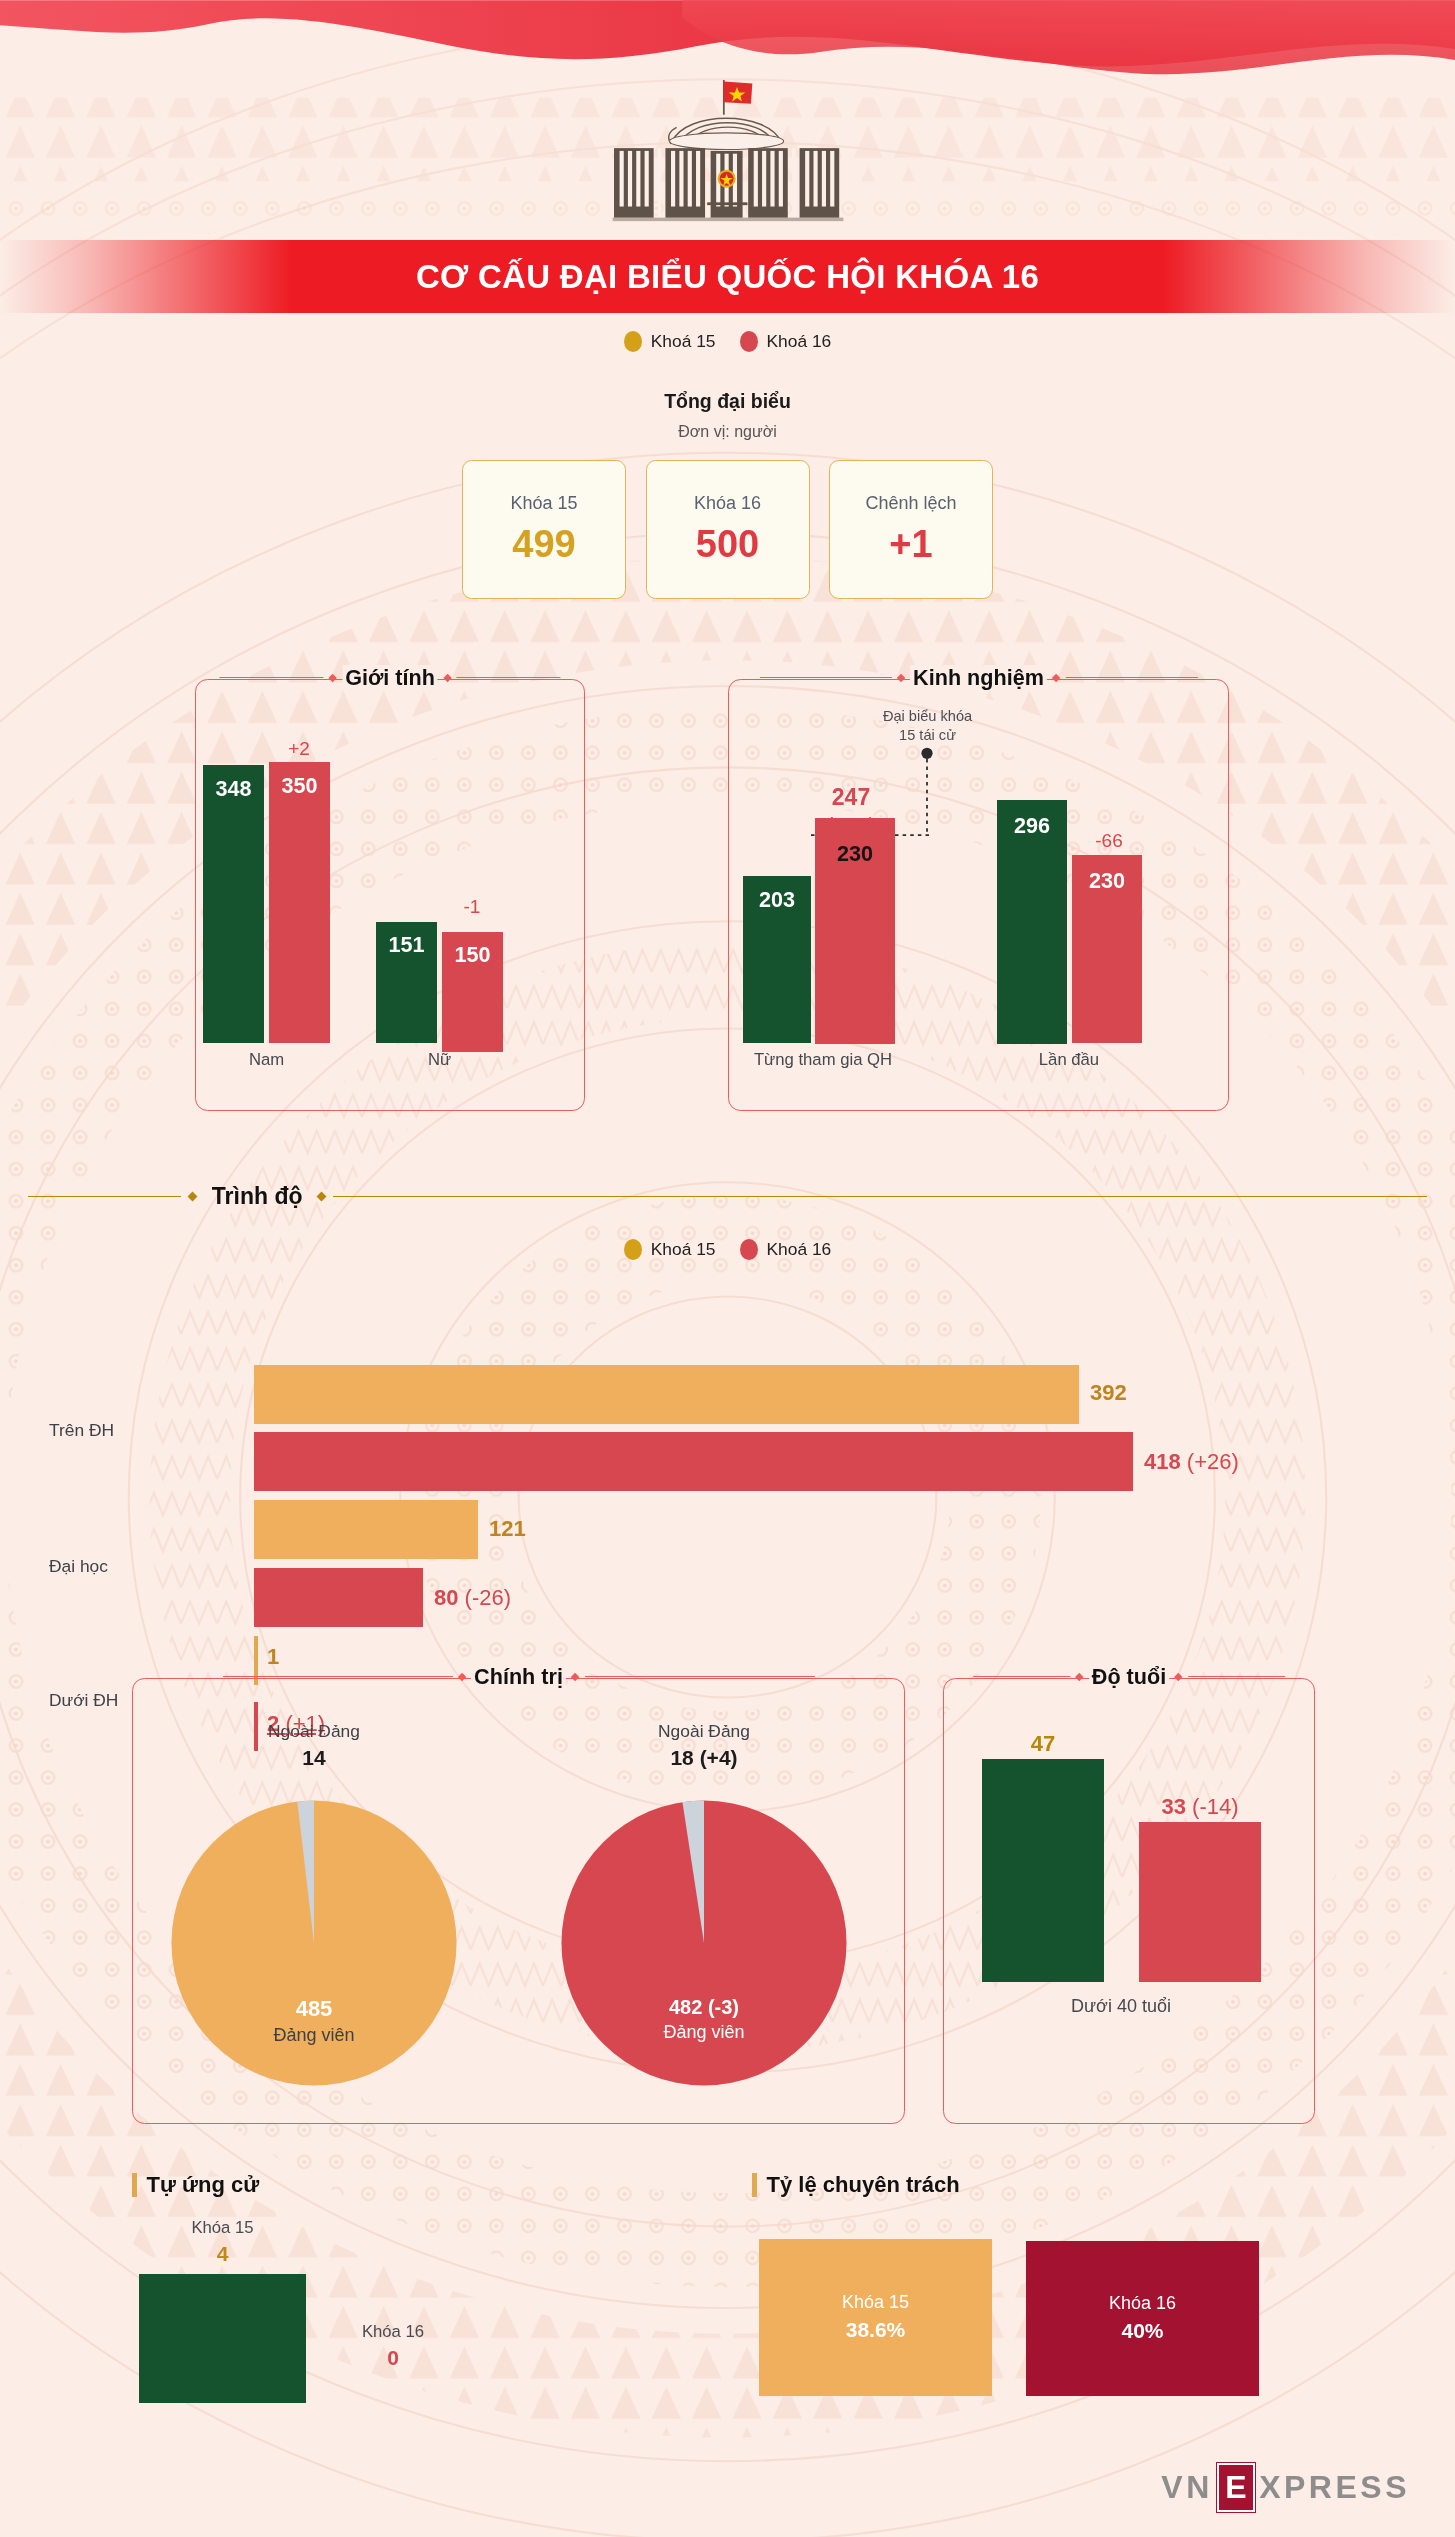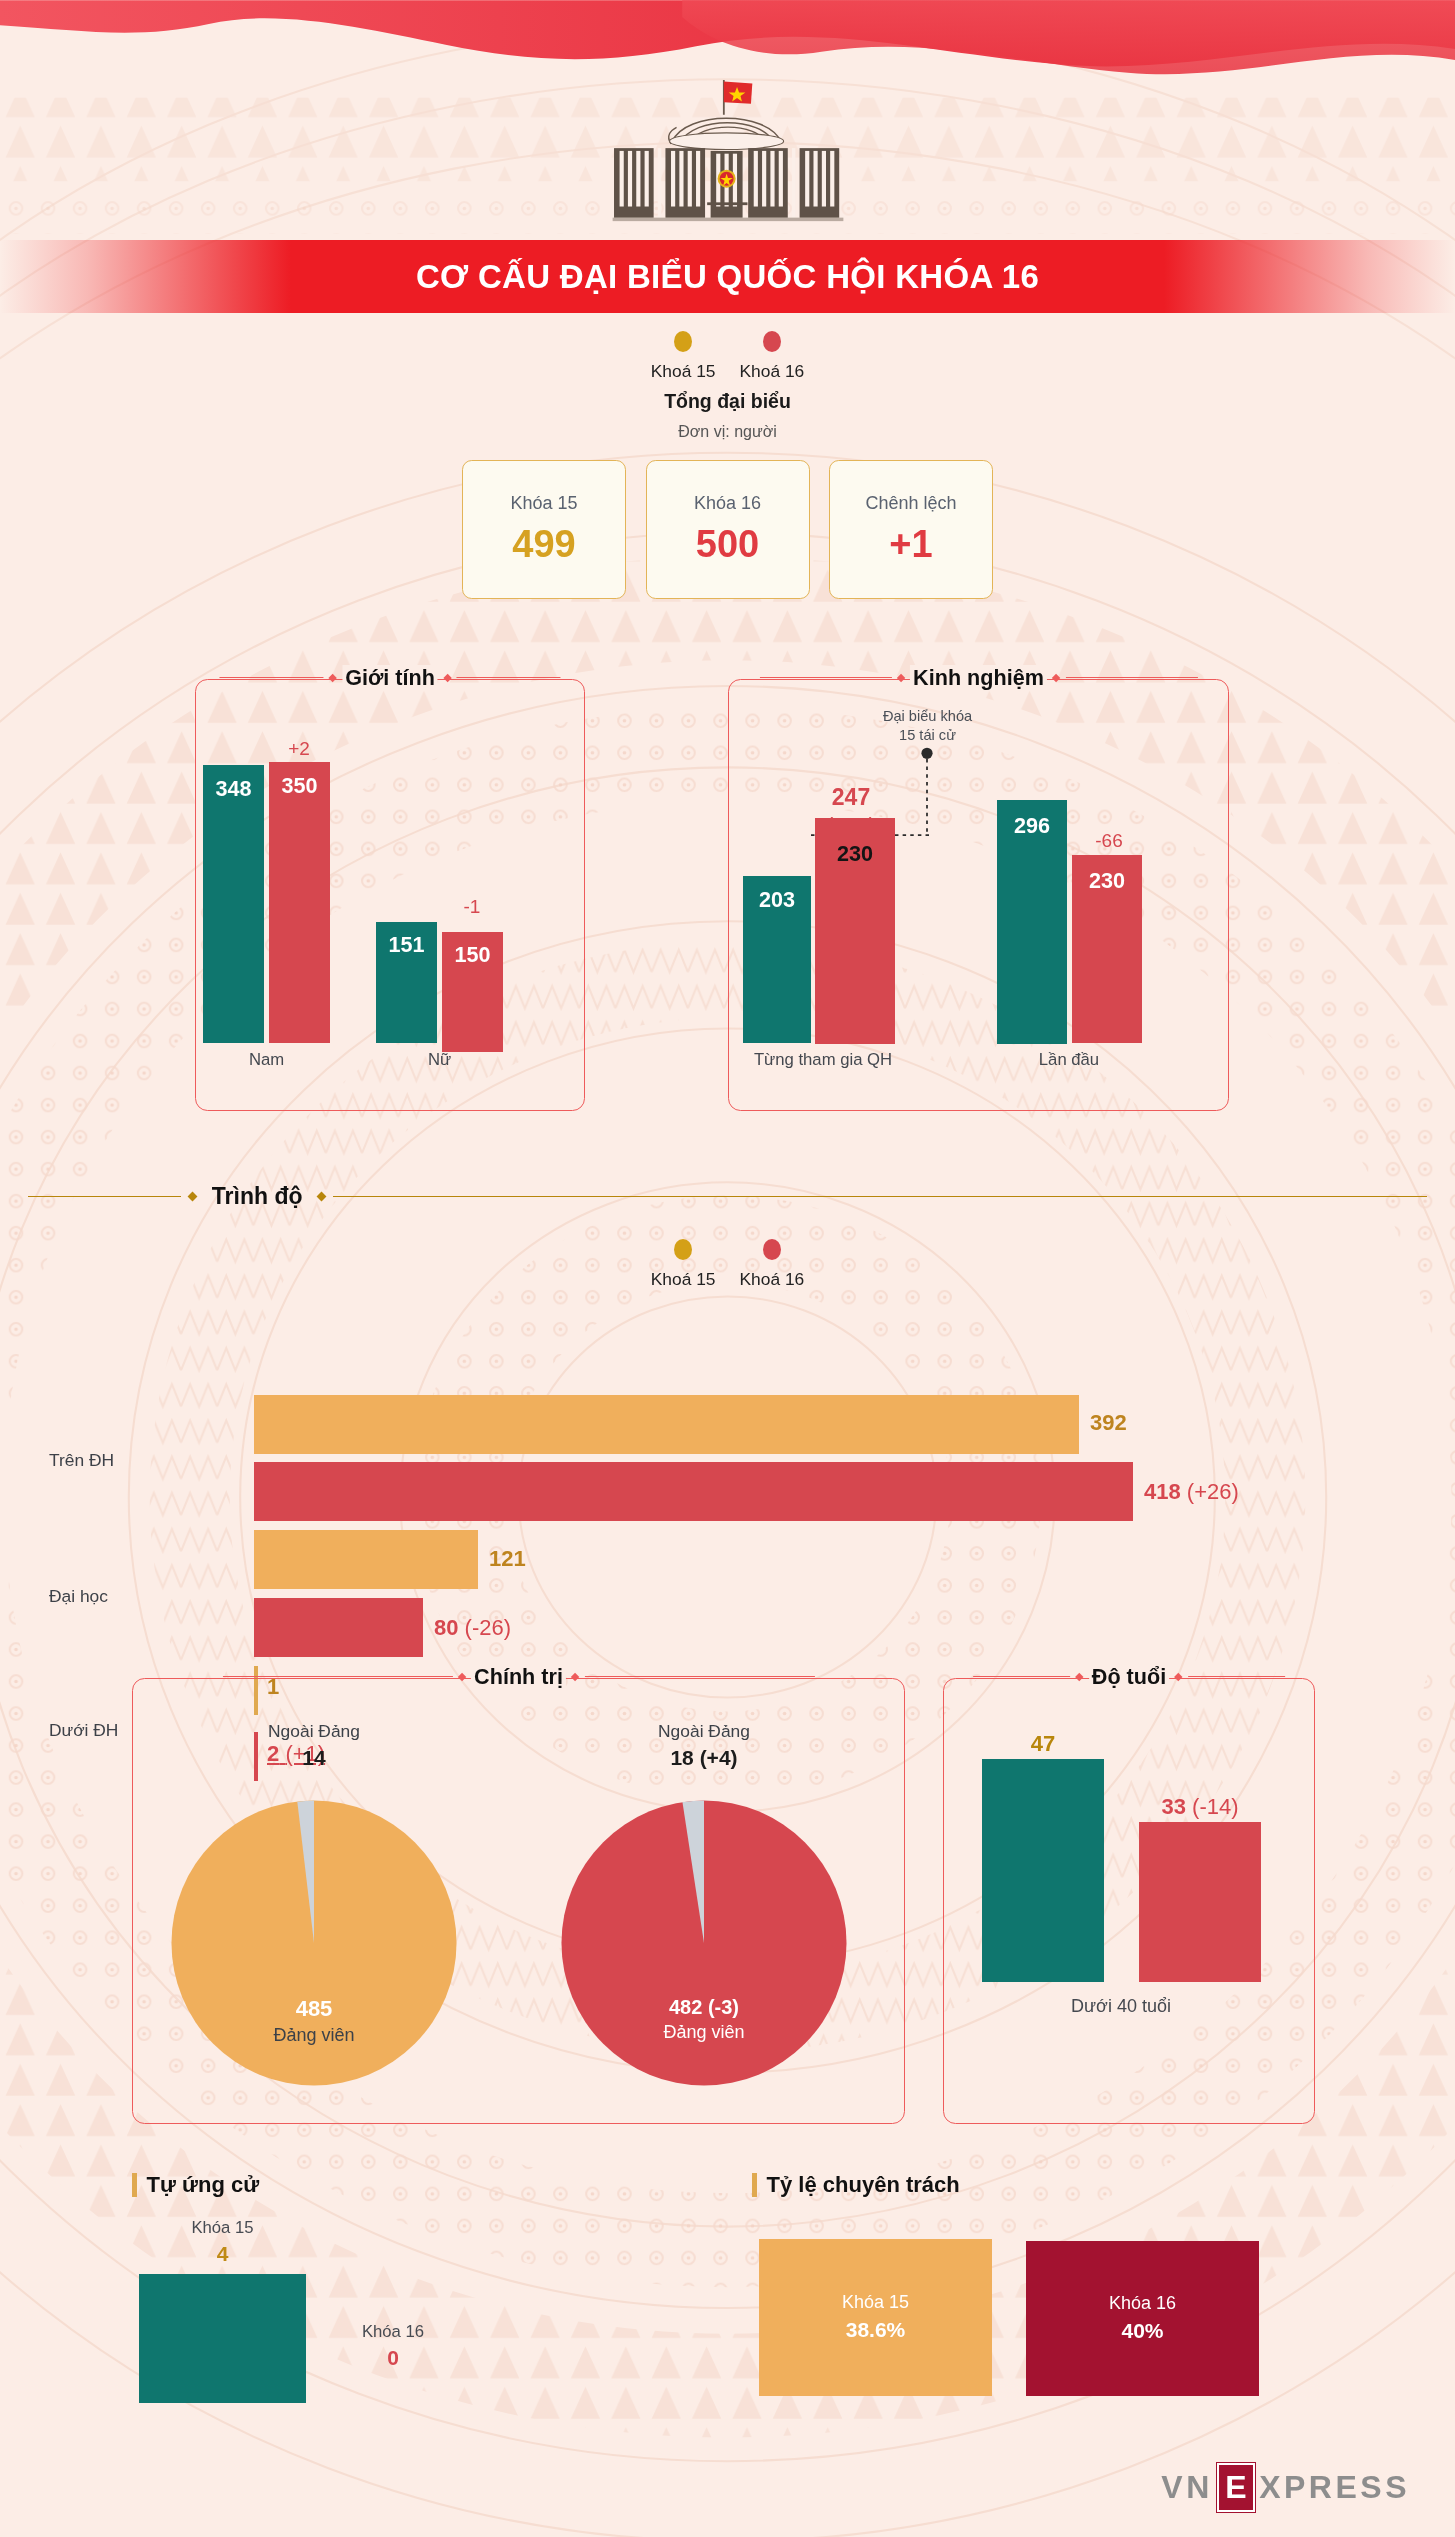--- a/index.html
+++ b/index.html
@@ -31,21 +31,21 @@
     display:flex; align-items:center; justify-content:center;
   }
   .title-band h1{
     color:#fff; font-size:33px; font-weight:bold; letter-spacing:0.3px;
     font-family:"Liberation Sans", sans-serif;
   }
 
   
   .content{ position:relative; z-index:4; }
   .legend{ display:flex; justify-content:center; gap:24px; align-items:center; }
-  .legend-item{ display:flex; align-items:center; gap:9px;flex-direction:column; }
+  .legend-item{ display:flex; align-items:center; gap:9px; }
   .dot{ width:18px; height:21px; border-radius:50%; display:inline-block; }
   .dot.gold{ background:#D4A017; }
   .dot.red{ background:#D6474F; }
   .legend-label{ font-size:17.4px; color:#222; }
 
   
   .total-title{ text-align:center; font-size:19.5px; font-weight:bold; color:#1a1a1a; }
   .total-unit{ text-align:center; font-size:16px; color:#555; }
   .cards{ display:flex; justify-content:center; gap:19.5px; }
   .card{
@@ -63,21 +63,21 @@
   .panel-title{
     position:absolute; top:-15.3px; left:50%; transform:translateX(-50%);
     display:flex; align-items:center; gap:6.3px; white-space:nowrap;
   }
   .panel-title .ptxt{ font-size:21.6px; font-weight:bold; color:#111; padding:0 2.8px; background:#FCEDE6; }
   .tline{ height:1.4px; background:#EE5B5B; }
   .tdiamond{ width:6.3px; height:6.3px; background:#EE5B5B; transform:rotate(45deg); }
 
   
   .bar{ position:absolute; }
-  .bar.gold{ background:#0f766e;padding-left:16px; }
+  .bar.gold{ background:#14532d;padding-left:16px; }
   .bar.red{ background:#D6474F; }
   .bar-val{
     position:absolute; color:#fff; font-size:21.6px; font-weight:bold; text-align:center;
   }
   .axis-label{ position:absolute; font-size:16.7px; color:#44484f; text-align:center; }
   .delta{ position:absolute; font-size:19px; color:#D6474F; text-align:center; }
 
   
   .goldline{ height:1.4px; background:#B8860B; }
   .golddiamond{ width:7px; height:7px; background:#B8860B; transform:rotate(45deg); }

